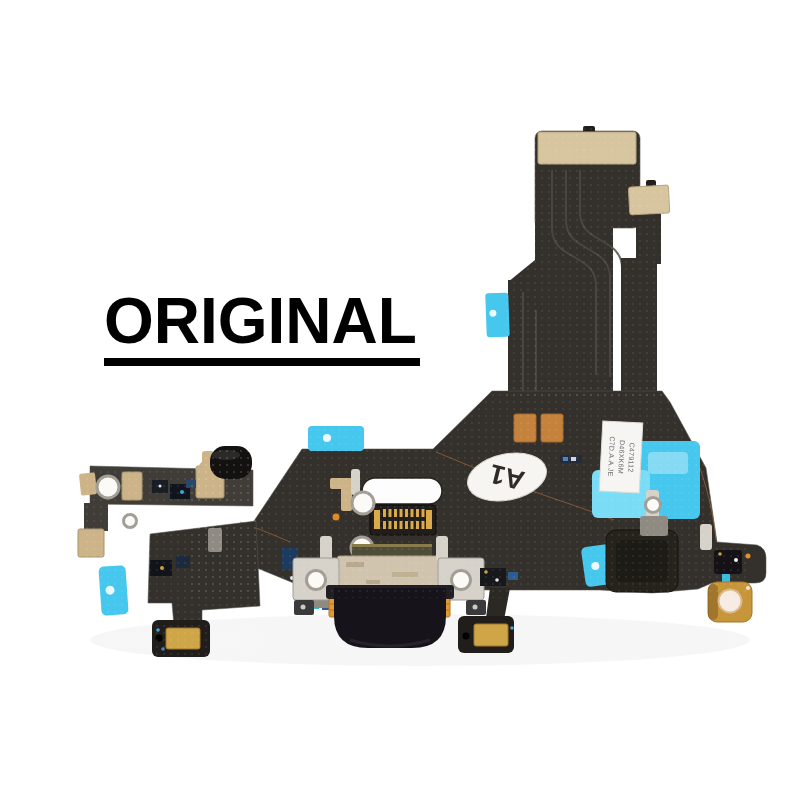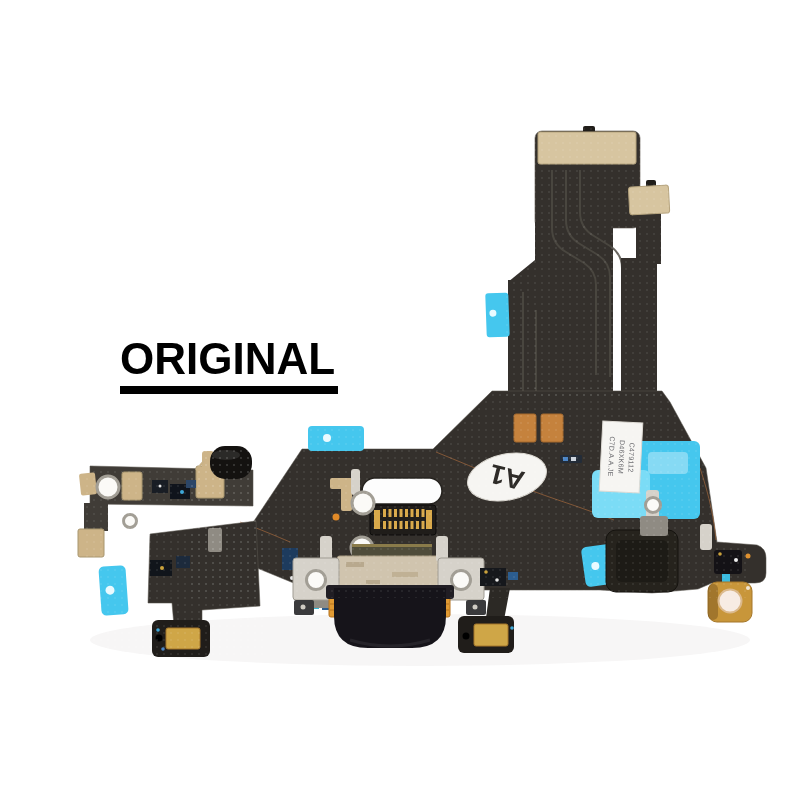--- a/index.html
+++ b/index.html
@@ -1,23 +1,23 @@
 <!DOCTYPE html>
 <html style="--text-black: #000000; --flex-dark: #34302c; --flex-mid: #403c37; --flex-deep: #201d1a; --pad-champagne: #d7c5a0; --pad-gold: #cdb488; --copper: #c5823d; --adhesive-cyan: #45c7ee; --adhesive-cyan-light: #7bdcf6; --metal-silver: #d6d2ca; --metal-dark: #8f8b83; --port-metal: #d0c4ae; --port-olive: #4f4c3a; --mic-gold: #cfa647; --label-white: #f6f5f2; --housing-black: #16141a;"><head>
 <meta charset="utf-8">
 <style>
   html,body{margin:0;padding:0;background:#fff;width:800px;height:800px;overflow:hidden;}
   .stage{position:relative;width:800px;height:800px;background:#fff;font-family:"Liberation Sans",sans-serif;}
   .badge{
-    position:absolute;left:120px;top:289px;
+    position:absolute;left:104px;top:289px;
     font-family:"Liberation Sans",sans-serif;
-    font-weight:bold;font-size:44px;line-height:1.0;letter-spacing:0px;
+    font-weight:bold;font-size:64px;line-height:1.0;letter-spacing:0px;
     color:var(--text-black,#000);
     border-bottom:8px solid var(--text-black,#000);
-    padding:0 3px 5px 0;white-space:nowrap;margin-top:48px;
+    padding:0 3px 5px 0;white-space:nowrap;
   }
   svg{position:absolute;left:0;top:0;}
   .c-flex{fill:var(--flex-dark,#34302c);}
   .c-flex2{fill:var(--flex-mid,#403c37);}
   .c-deep{fill:var(--flex-deep,#201d1a);}
   .c-champ{fill:var(--pad-champagne,#d7c5a0);}
   .c-gold{fill:var(--pad-gold,#cdb488);}
   .c-copper{fill:var(--copper,#c5823d);}
   .c-cyan{fill:var(--adhesive-cyan,#45c7ee);}
   .c-cyan2{fill:var(--adhesive-cyan-light,#7bdcf6);}

